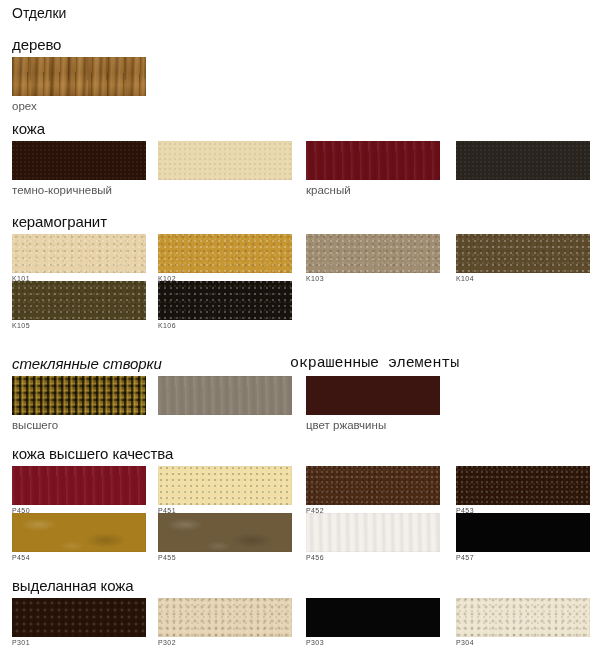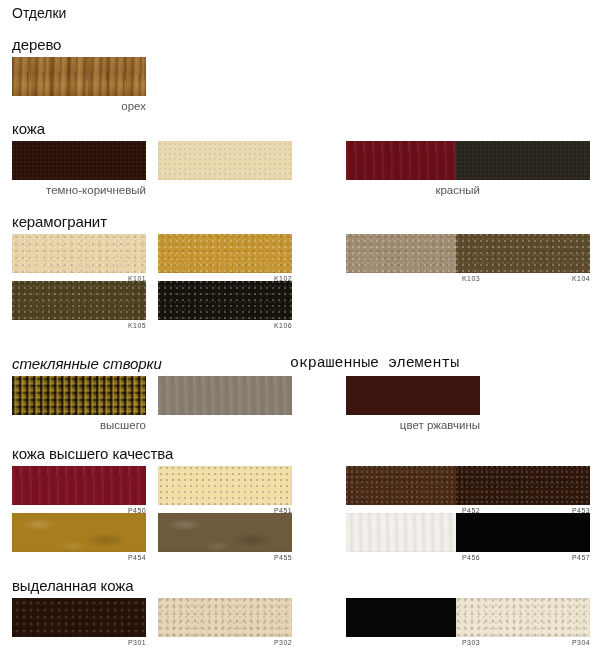--- a/index.html
+++ b/index.html
@@ -47,21 +47,20 @@
     color: #101010;
     white-space: nowrap;
     letter-spacing: -0.1px;
   }
   .swatch {
     position: absolute;
     top: 0;
     width: 134px;
     height: 39px;
     box-sizing: border-box;
-    text-align: right;
   }
   .swatch .chip {
     width: 134px;
     height: 39px;
     display: block;
     box-shadow: 0 0 0 0.5px rgba(0,0,0,0.06) inset;
   }
   .swatch .code {
     display: block;
     margin-top: 1px;
@@ -76,21 +75,21 @@
     display: block;
     margin-top: 4px;
     font-size: 11.5px;
     line-height: 13px;
     color: #565656;
     white-space: nowrap;
   }
   
   .c0 { left: 12px; }
   .c1 { left: 158px; }
-  .c2 { left: 306px; margin-left: 40px; }
+  .c2 { left: 306px; }
   .c3 { left: 456px; }
 
   
   .tex-wood {
     background-image:
       repeating-linear-gradient(92deg,
         rgba(60,32,8,0.42) 0px, rgba(60,32,8,0.0) 2px,
         rgba(255,220,160,0.16) 4px, rgba(60,32,8,0.0) 7px,
         rgba(40,20,4,0.30) 9px, rgba(255,225,170,0.10) 12px,
         rgba(60,32,8,0.0) 16px),

